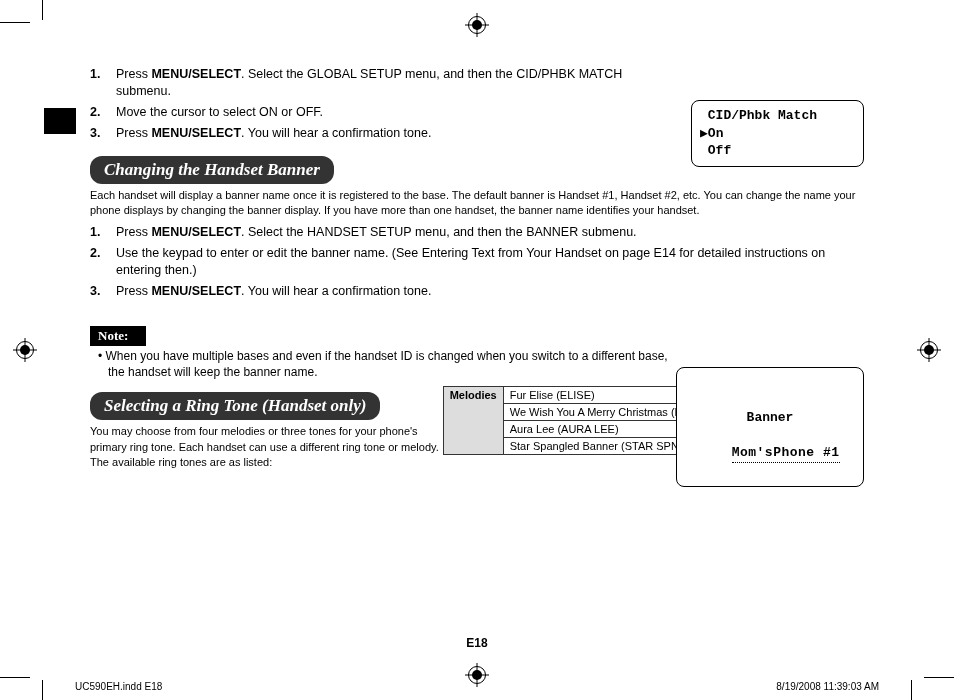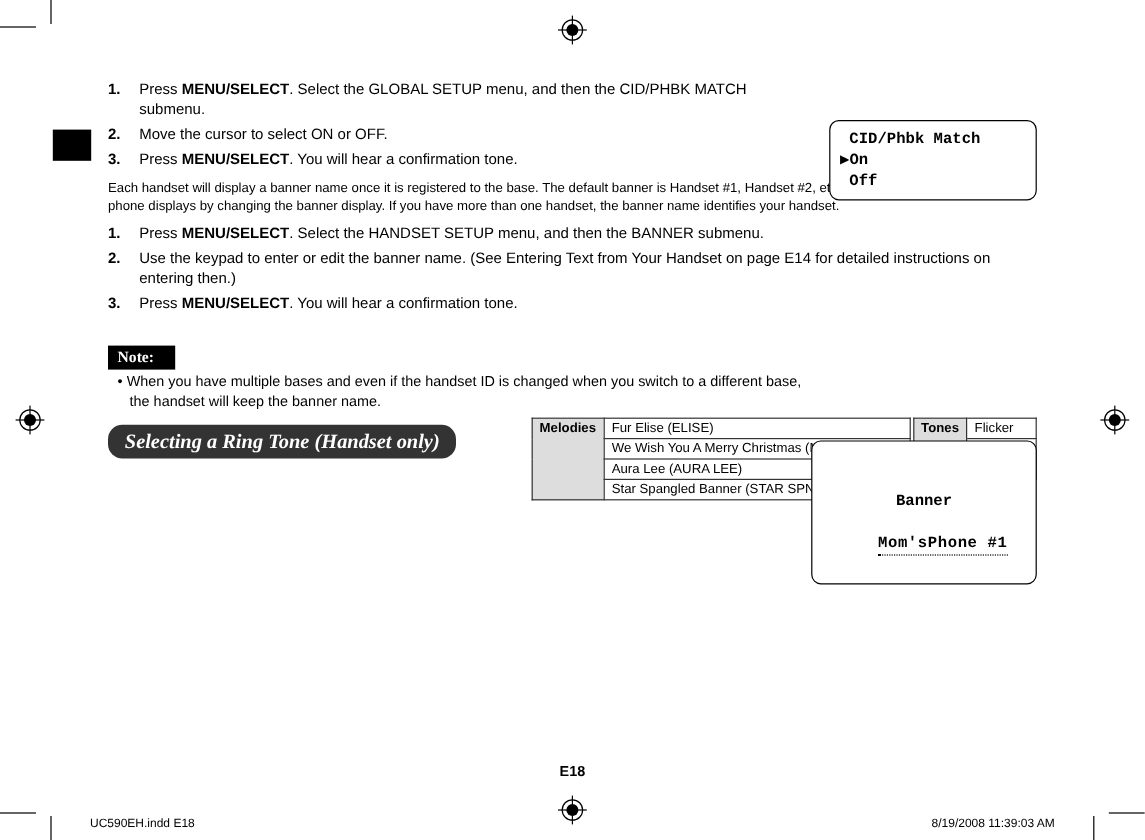--- a/index.html
+++ b/index.html
@@ -209,20 +209,21 @@
       <div class="step-row">
         <div class="step-num">2.</div>
         <div class="step-text">Move the cursor to select ON or OFF.</div>
       </div>
       <div class="step-row">
         <div class="step-num">3.</div>
         <div class="step-text">Press <span class="bold">MENU/SELECT</span>. You will hear a confirmation tone.</div>
       </div>
     </div>
 
+  <div class="sect-head">Changing the Handset Banner</div>
   <div class="para">Each handset will display a banner name once it is registered to the base. The default banner is Handset #1, Handset #2, etc. You can change the name your phone displays by changing the banner display. If you have more than one handset, the banner name identifies your handset.</div>
   <div class="steps" id="steps2">
       <div class="step-row">
         <div class="step-num">1.</div>
         <div class="step-text">Press <span class="bold">MENU/SELECT</span>. Select the HANDSET SETUP menu, and then the BANNER submenu.</div>
       </div>
       <div class="step-row">
         <div class="step-num">2.</div>
         <div class="step-text">Use the keypad to enter or edit the banner name. (See Entering Text from Your Handset on page E14 for detailed instructions on entering then.)</div>
       </div>
@@ -236,20 +237,21 @@
   <div class="note-text" style="width:570px;">• When you have multiple bases and even if the handset ID is changed when you switch to a different base, the handset will keep the banner name.</div>
 
   <div class="lcd banner">
     <div>Banner</div>
     <span class="dotted-under">Mom'sPhone #1</span>
   </div>
 
   <div class="ring-row">
     <div class="ring-left">
       <div class="sect-head">Selecting a Ring Tone (Handset only)</div>
+      <div class="para">You may choose from four melodies or three tones for your phone's primary ring tone. Each handset can use a different ring tone or melody. The available ring tones are as listed:</div>
     </div>
     <div class="ring-table-wrap">
       <table class="rt">
         <tbody>
             <tr>
           <th rowspan="4" class="mel-head">Melodies</th>
           <td>Fur Elise (ELISE)</td>
         </tr>
         <tr>
               <td>We Wish You A Merry Christmas (MERRY-XMAS)</td>

